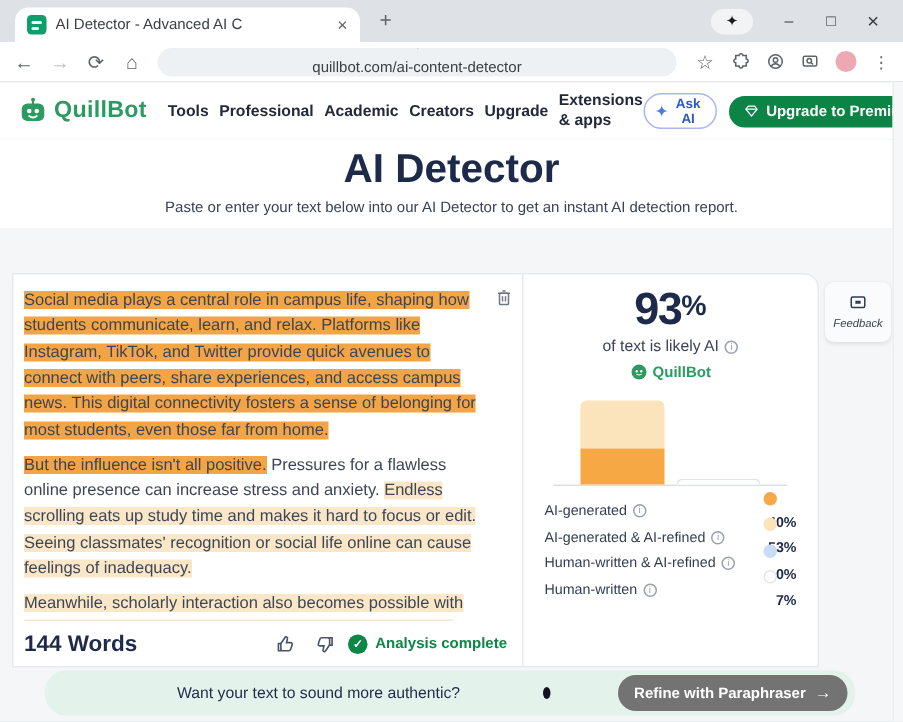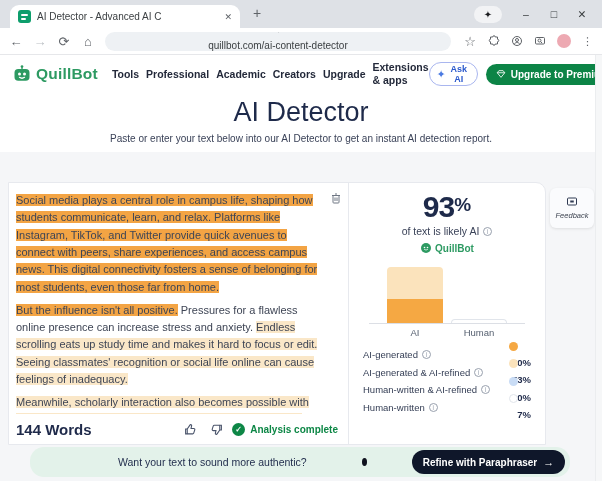--- a/index.html
+++ b/index.html
@@ -36,21 +36,21 @@
   .nav-item { font-size:10.5px; font-weight:600; color:#23293a; white-space:nowrap; cursor:pointer; }
   .nav-item.wrap { width:56px; white-space:normal; line-height:1.2; }
   .header-right { margin-left:auto; display:flex; align-items:center; gap:8px; }
   .ask-ai { display:flex; align-items:center; gap:3px; border:1.5px solid #a9b6ef; border-radius:999px; padding:1px 8px 1px 7px; cursor:pointer; background:#fff; }
   .ask-ai .spark { color:#4a7ae2; font-size:11px; }
   .ask-ai .txt { font-size:9px; font-weight:600; color:#2b59cc; width:20px; line-height:1.15; text-align:center; }
   .upgrade { display:flex; align-items:center; gap:5px; background:#0c8446; border-radius:999px; padding:5px 10px; color:#fff; font-size:10px; font-weight:bold; cursor:pointer; white-space:nowrap; }
 
   
   .hero { background:#fff; text-align:center; height:59px; }
-  .hero-title { font-size:27px; font-weight:normal; color:#1e2a4a; padding-top:4px; }
+  .hero-title { font-size:27px; font-weight:bold; color:#1e2a4a; padding-top:4px; }
   .hero-sub { font-size:10px; color:#3a4258; margin-top:5px; }
 
   
   .main { position:relative; height:329px; background:#f5f6f8; }
   .lang-tabs { position:absolute; left:10px; top:4px; display:flex; align-items:flex-end; z-index:2; }
   .lang-tab { padding:7px 13px 6px; font-size:10.5px; font-weight:bold; color:#2c3a5d; cursor:pointer; white-space:nowrap; }
   .lang-tab.active { background:#fff; border-radius:9px 9px 0 0; }
   .chev { font-size:8px; margin-left:3px; color:#2c3a5d; }
 
   .card { position:absolute; left:8px; top:30px; width:538px; height:263px; background:#fff; border:1px solid #e7e9ee; border-radius:0 10px 0 0; display:flex; }
@@ -96,21 +96,21 @@
   .dot { width:9px; height:9px; border-radius:50%; flex:none; }
   .dot.outlined { border:1px solid #e1e5eb; }
   .lg-val { font-size:9.5px; font-weight:bold; color:#1f2a4a; width:22px; text-align:right; }
 
   .feedback { position:absolute; right:8px; top:36px; width:44px; height:40px; background:#fafbfd; border-radius:6px; box-shadow:0 1px 3px rgba(0,0,0,.10); display:flex; flex-direction:column; align-items:center; justify-content:center; gap:3px; cursor:pointer; }
   .feedback-label { font-size:7.5px; color:#3a414e;font-style:italic; }
 
   .banner { position:absolute; left:30px; width:540px; top:295px; height:30px; background:#e3f2ea; border-radius:14px; display:flex; align-items:center; }
   .banner-text { font-size:10.5px; font-weight:500; color:#1e2a4a; margin-left:88px; }
   .cursor-dot { width:5px; height:8px; background:#10131f; border-radius:50%; margin-left:55px; }
-  .refine-btn { margin-left:45px; background:#0f172a; border-radius:999px; color:#fff; font-size:10px; font-weight:bold; padding:6px 11px; display:flex; align-items:center; gap:6px; cursor:pointer; white-space:nowrap; }
+  .refine-btn { margin-left:45px; background:#737373; border-radius:999px; color:#fff; font-size:10px; font-weight:bold; padding:6px 11px; display:flex; align-items:center; gap:6px; cursor:pointer; white-space:nowrap; }
   .refine-arrow { font-size:11px; }
 
   .page-scrollbar { position:absolute; right:0; top:55px; width:7px; height:426px; background:#f6f7f8; border-left:1px solid #ebedef; }
 </style>
 </head>
 <body>
 
 <div>
   <div class="tabstrip">
     <div class="tab">
@@ -255,24 +255,20 @@
         <div class="chart">
           <div class="plot">
               <div class="bar">
                 <div class="seg" style="height: 31.8px; background: rgb(251, 227, 188);"></div>
                 <div class="seg" style="height: 24px; background: rgb(245, 168, 67);"></div>
               </div>
               <div class="bar">
                 <div class="seg outlined" style="height: 4.2px; background: rgb(255, 255, 255);"></div>
               </div>
             </div>
-          <div class="xlabels">
-              <div class="xlabel">AI</div>
-              <div class="xlabel">Human</div>
-            </div>
         </div>
         <div class="legend">
             <div class="lg-row">
               <span class="lg-label">AI-generated<span class="info"></span></span>
               <span class="lg-right">
                 <span class="dot" style="background: rgb(245, 168, 67);"></span>
                 <span class="lg-val">40%</span>
               </span>
             </div>
             <div class="lg-row">

